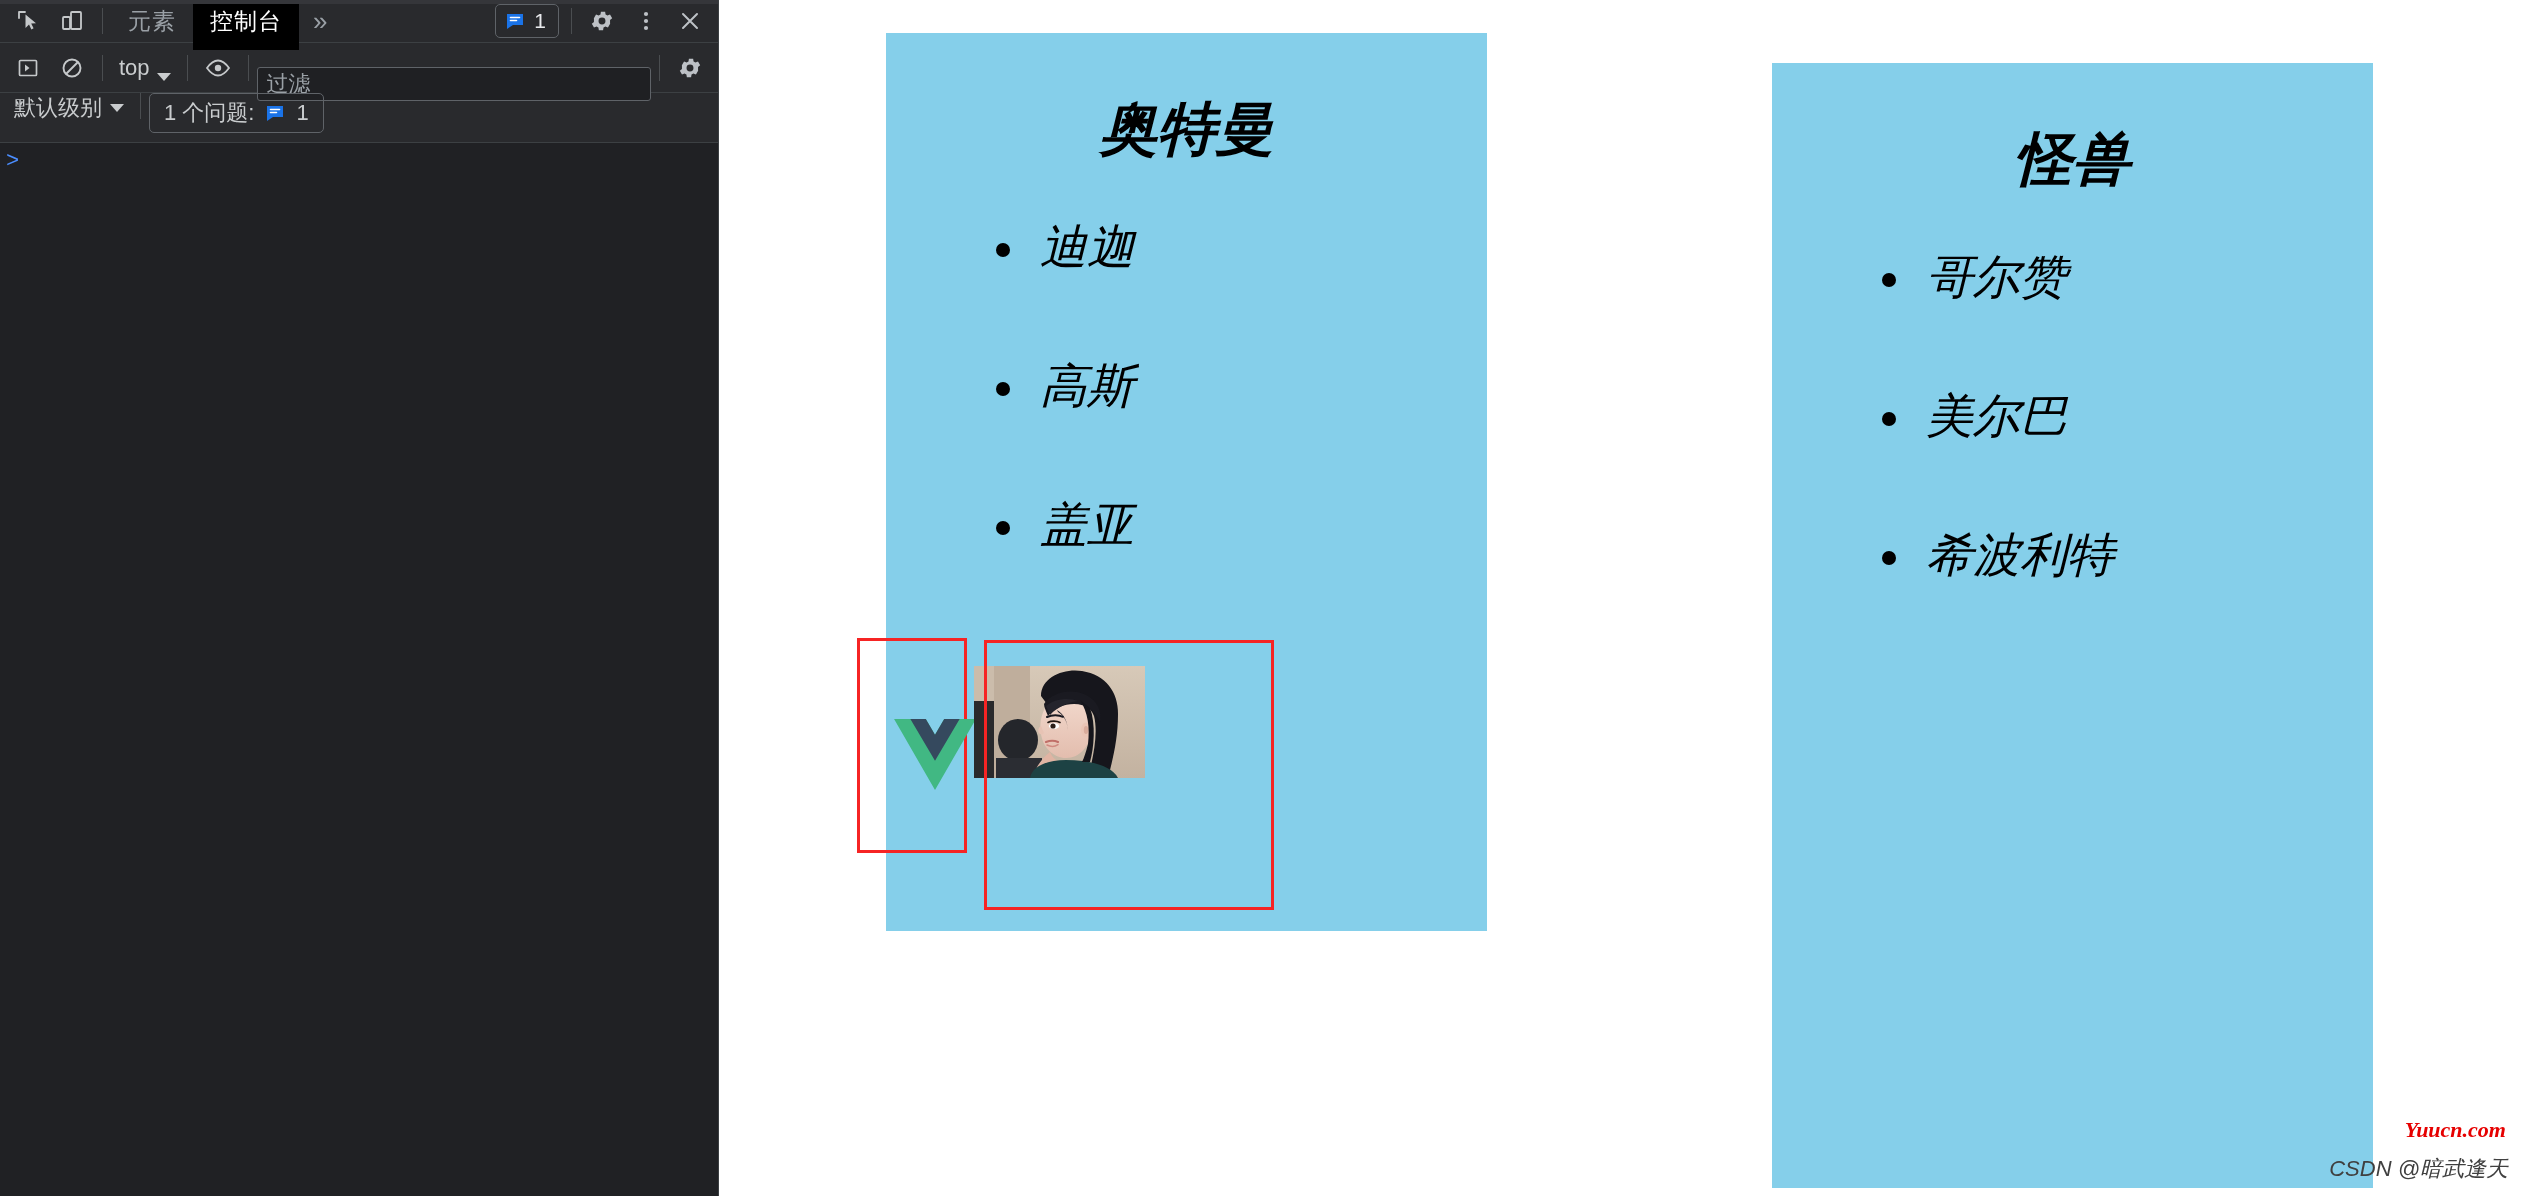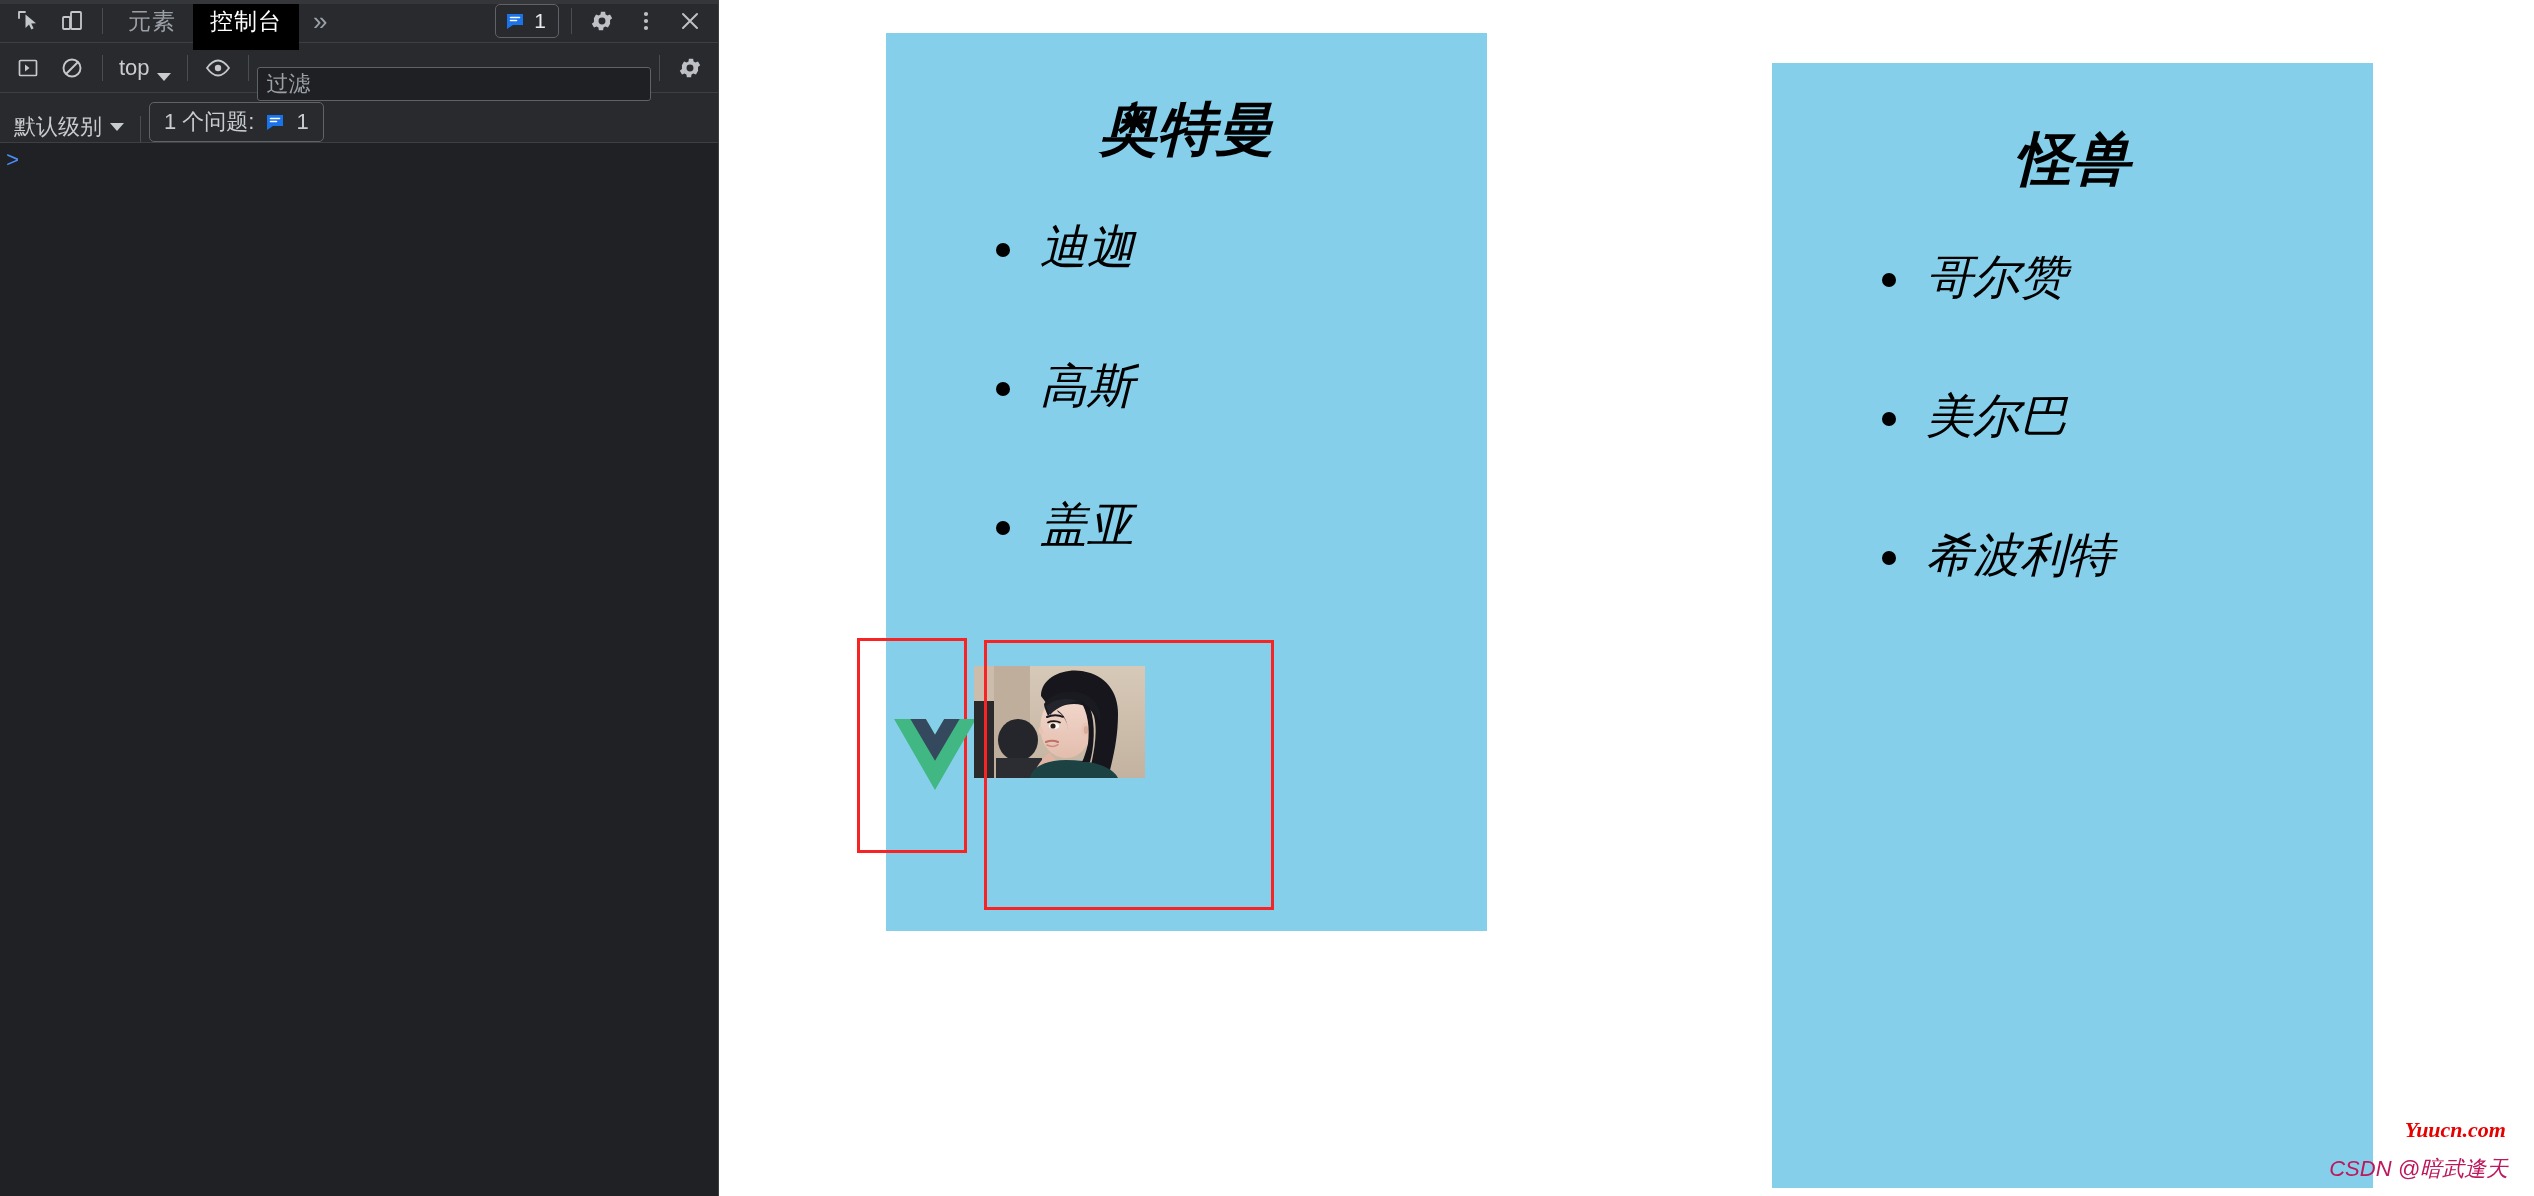--- a/index.html
+++ b/index.html
@@ -74,21 +74,21 @@
     font-family: "Liberation Sans", sans-serif;
     outline: none;
     margin-top: 33px;
   }
   .filter-input::placeholder { color: #9aa0a6; }
 
   
   .dt-levelbar {
     height: 50px; background: #292a2d;
     border-bottom: 1px solid #3c4043;
-    display: flex; align-items: flex-end; padding: 0 6px;
+    display: flex; align-items: flex-start; padding: 0 6px;
   }
   .level-select {
     display: flex; align-items: center; gap: 8px;
     color: #c9ccce; font-size: 22px; padding: 0 8px; cursor: pointer;
   }
   .issues-pill {
     display: flex; align-items: center; gap: 10px;
     border: 1px solid #5f6368; border-radius: 5px;
     padding: 4px 14px; cursor: pointer;
     color: #c9ccce; font-size: 22px;
@@ -179,21 +179,21 @@
 
   
   .wm-yuucn {
     position: absolute; right: 28px; bottom: 53px;
     color: #e60000; font-size: 22px; font-weight: bold;
     font-family: "Liberation Serif", "DejaVu Serif", serif;
     white-space: nowrap;
   }
   .wm-csdn {
     position: absolute; right: 26px; bottom: 12px;
-    color: #be185d; font-size: 22px;
+    color: #404040; font-size: 22px;
     font-family: "Liberation Sans", "DejaVu Sans", sans-serif;
     white-space: nowrap;
   }
 </style>
 </head>
 <body>
 
 <div id="root">
 
   <div class="devtools">

